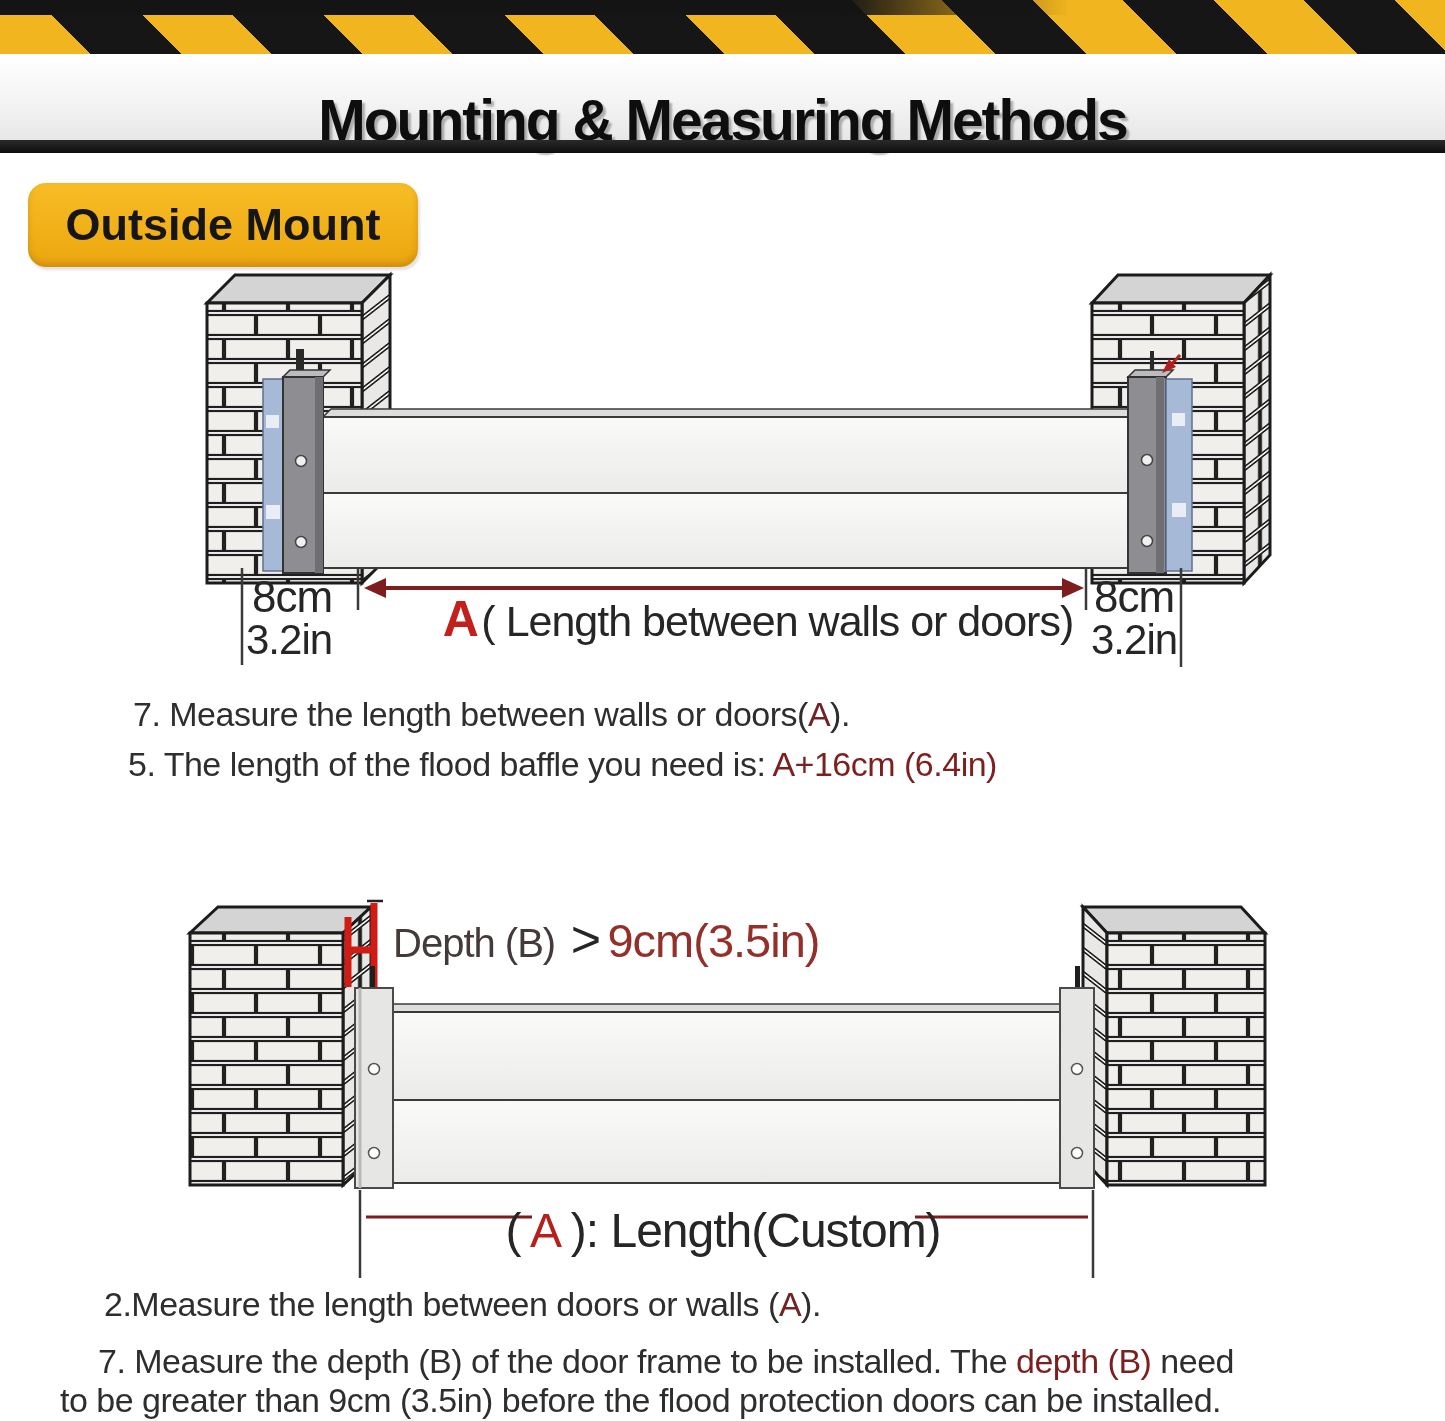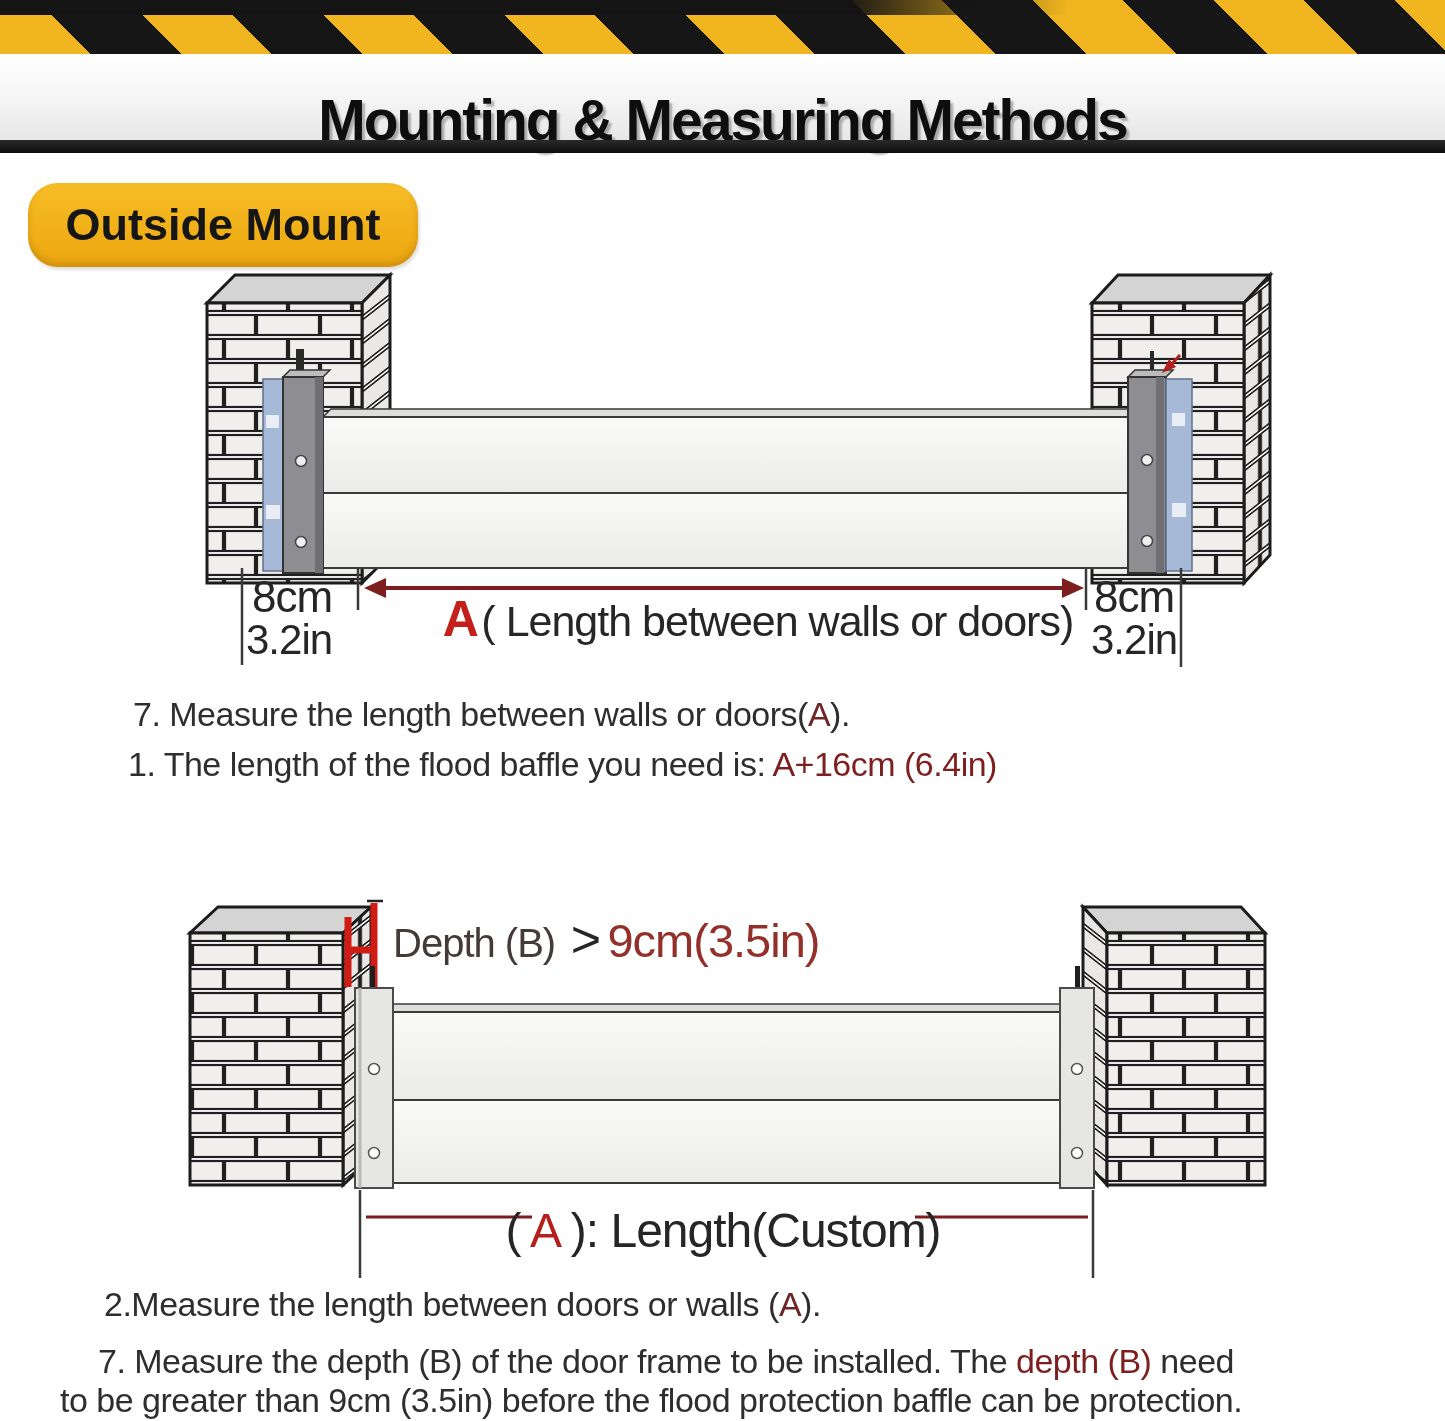--- a/index.html
+++ b/index.html
@@ -11,21 +11,21 @@
       linear-gradient(to right,#141414 0 58%,rgba(20,20,20,0) 74%) top left/100% 15px no-repeat,
       repeating-linear-gradient(45deg,#f1b51f 0 64px,#161616 64px 128px);}
   .title-band{position:absolute;top:54px;left:0;width:1445px;height:86px;
     background:linear-gradient(180deg,#ffffff 0%,#f4f4f4 55%,#e7e7e7 100%);
     display:flex;align-items:center;justify-content:center;}
   .title{font-size:57px;font-weight:700;letter-spacing:-2px;color:#0e0e0e;
     text-shadow:3px 3px 2px rgba(0,0,0,0.28);margin-top:45px;}
   .black-bar{position:absolute;top:140px;left:0;width:1445px;height:13px;
     background:linear-gradient(180deg,#2a2a2a,#0c0c0c);}
   
-  .pill{position:absolute;left:28px;border-radius:30px;
+  .pill{position:absolute;left:28px;border-radius:18px;
     background:linear-gradient(180deg,#f7bd26,#eca60f);
     box-shadow:inset 0 -4px 6px rgba(120,70,0,0.25), 2px 3px 3px rgba(0,0,0,0.12);
     display:flex;align-items:center;justify-content:center;}
   .pill span{font-size:45px;font-weight:600;color:#161616;letter-spacing:0;}
   .pill.outside{top:183px;width:390px;height:84px;}
   .pill.inside{top:805px;width:394px;height:88px;}
   
   .diag{position:absolute;left:0;width:1445px;}
   svg text{font-family:"Liberation Sans",sans-serif;letter-spacing:-1px;}
   
@@ -133,21 +133,21 @@
       <text x="1094" y="347" font-size="44" fill="#262626">8cm</text>
       <text x="1091" y="389" font-size="42" fill="#262626">3.2in</text>
       <text x="758" y="371" text-anchor="middle">
         <tspan font-size="50" font-weight="700" fill="#c3201c">A</tspan>
         <tspan font-size="43" fill="#262626">( Length between walls or doors)</tspan>
       </text>
     </g>
   </svg>
 
   <div class="instr" style="top:695px;left:133px"><span>7. Measure the length between walls or doors(</span><span class="dkred">A</span><span>).</span></div>
-  <div class="instr" style="top:745px;left:128px"><span>1. The length of the flood baffle you need is: </span><span class="maroon">A+16cm (6.4in)</span></div>
+  <div class="instr" style="top:745px;left:128px"><span>5. The length of the flood baffle you need is: </span><span class="maroon">A+16cm (6.4in)</span></div>
 
 
   <svg class="diag" style="top:895px" width="1445" height="385" viewBox="0 0 1445 385">
 
     <g>
       <polygon points="190,38 343,38 371,12 218,12" fill="#d4d4d4" stroke="#1c1c1c" stroke-width="3"></polygon>
       <polygon points="343,38 371,12 371,264 343,290" fill="url(#sbR)" stroke="#1c1c1c" stroke-width="3"></polygon>
       <rect x="190" y="38" width="153" height="252" fill="url(#brick)" stroke="#1c1c1c" stroke-width="3"></rect>
     </g>
 
@@ -199,15 +199,15 @@
       <text x="723" y="352" text-anchor="middle" font-size="48">
         <tspan fill="#262626">(</tspan>
         <tspan fill="#b5201c">A</tspan>
         <tspan fill="#262626">): Length(Custom)</tspan>
       </text>
     </g>
   </svg>
 
   <div class="instr" style="top:1285px;left:104px"><span>2.Measure the length between doors or walls (</span><span class="dkred">A</span><span>).</span></div>
   <div class="instr" style="top:1342px;left:98px"><span>7. Measure the depth (B) of the door frame to be installed. The </span><span class="maroon">depth (B)</span><span> need</span></div>
-  <div class="instr" style="top:1381px;left:60px"><span>to be greater than 9cm (3.5in) before the flood protection baffle can be protection.</span></div>
+  <div class="instr" style="top:1381px;left:60px"><span>to be greater than 9cm (3.5in) before the flood protection doors can be installed.</span></div>
 
 </div>
 
 </body></html>

